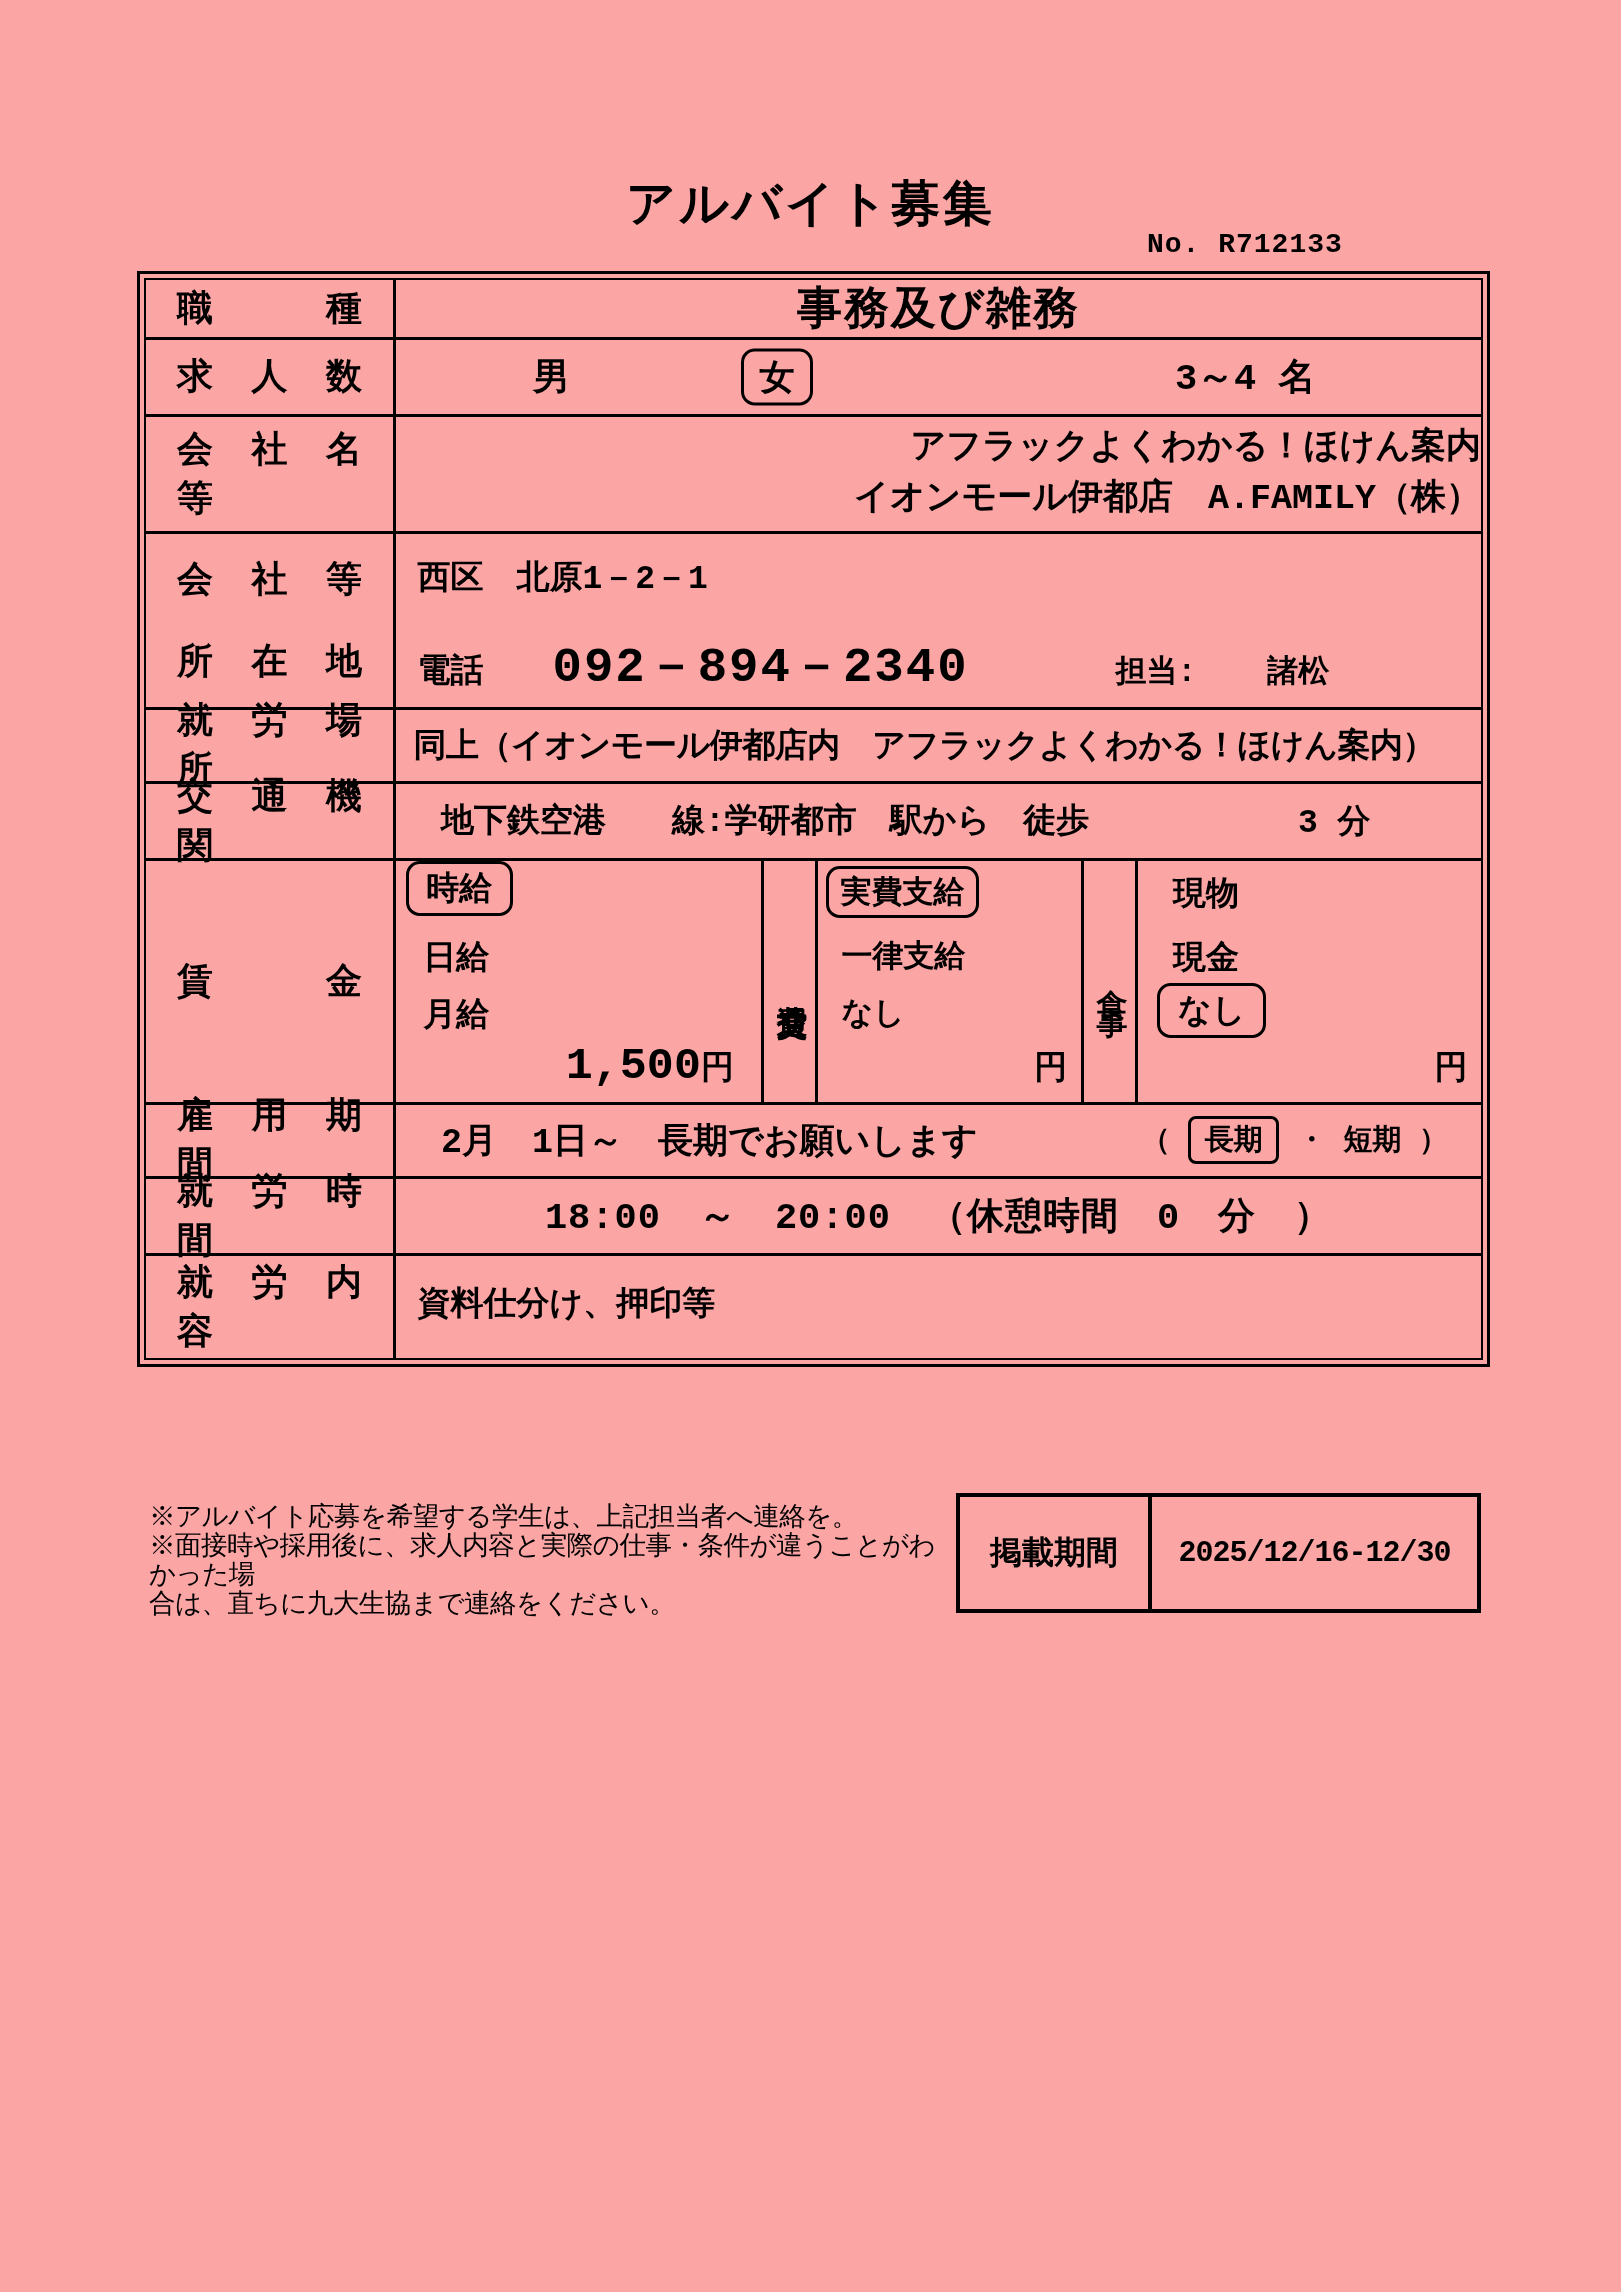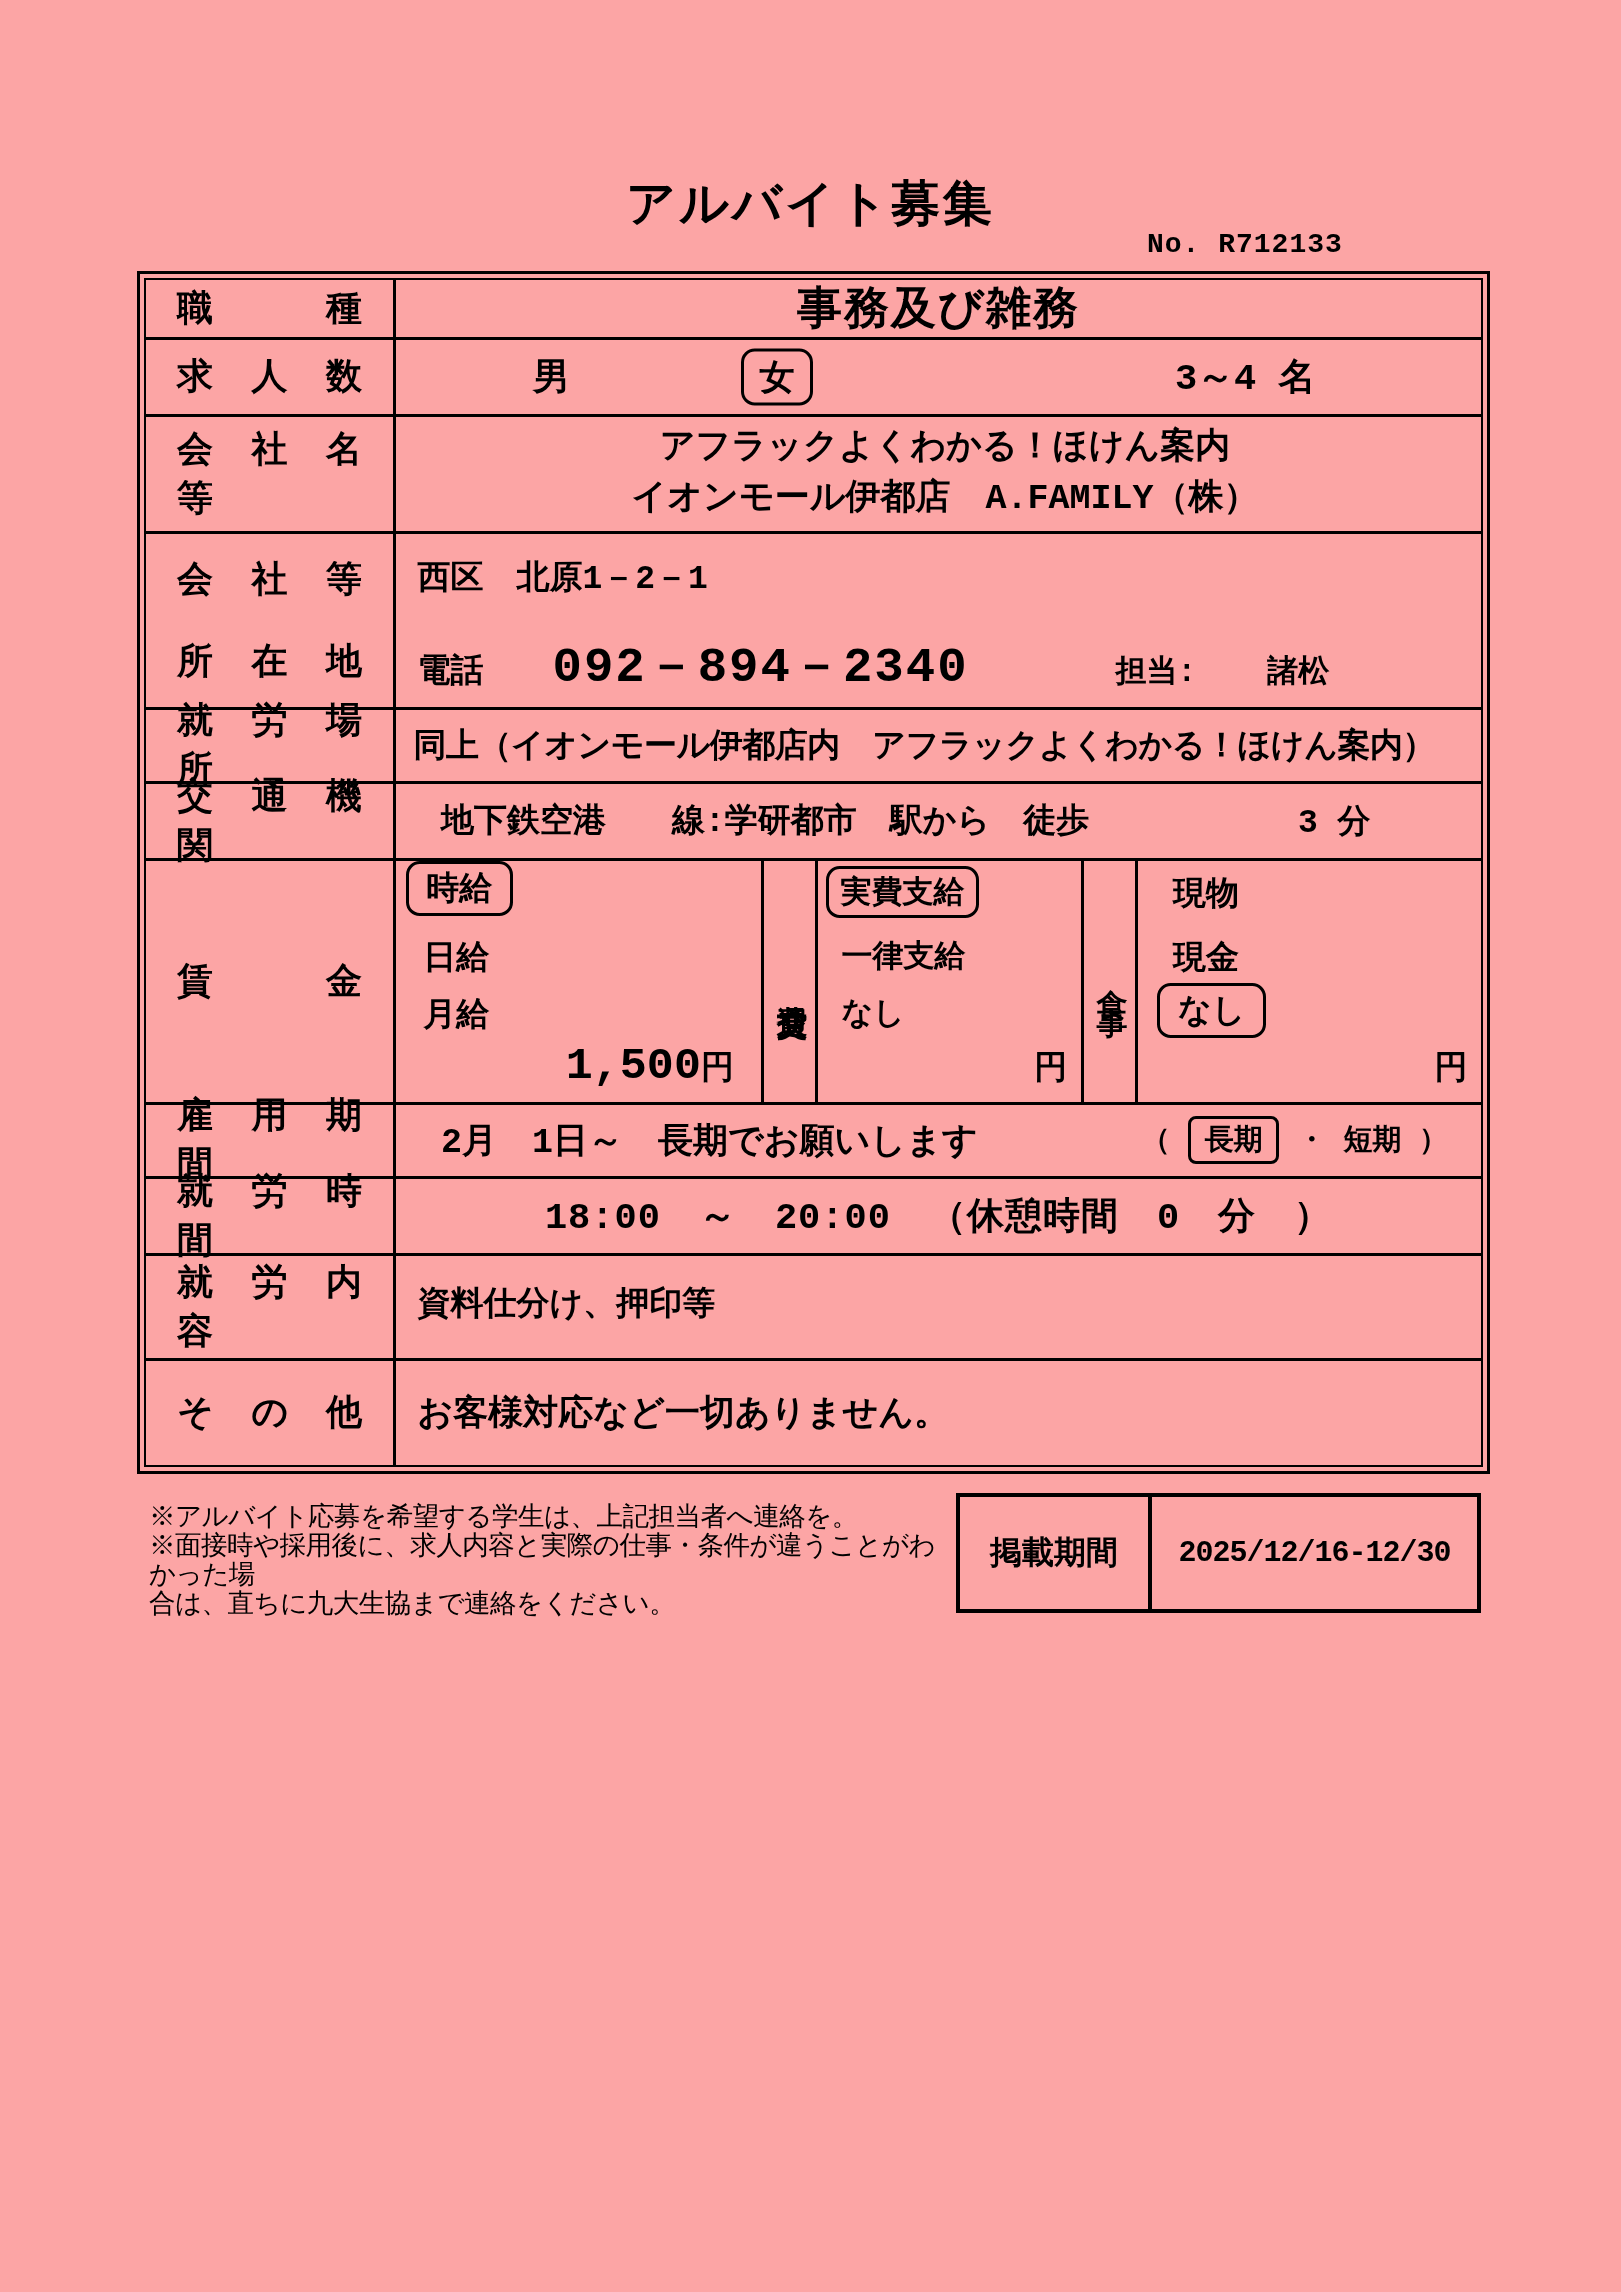--- a/index.html
+++ b/index.html
@@ -25,21 +25,21 @@
   .lbl { display:block; width:100%; padding:0 31px; box-sizing:border-box; text-align:justify; text-align-last:justify; }
   .valcell { flex:1 1 auto; position:relative; display:flex; align-items:center; font-size:33px; }
   .center { justify-content:center; }
 
   .jobtype { font-size:45px; letter-spacing:2px; }
 
   .box { display:inline-block; border:3.9px solid #000; border-radius:13.7px; padding:2px 15.7px; }
 
   .abs { position:absolute; }
 
-  .colstack { flex-direction:column; align-items:center; justify-content:center; padding-left:13px; }
+  .colstack { flex-direction:column; align-items:flex-end; justify-content:center; padding-left:13px; }
   .colstack .cline { font-size:35px; line-height:51px; }
 
   .addr { position:absolute; top:21.6px; left:21.6px; font-size:33px; }
   .telline { position:absolute; top:98px; left:21.6px; display:flex; align-items:baseline; }
   .tel-label { font-size:33px; }
   .tel-num { font-size:49px; margin-left:69px; letter-spacing:2px; }
   .tanto-label { font-size:31px; margin-left:147px; }
   .tanto-name { font-size:31px; margin-left:71px; }
 
   .longline { padding-left:17.6px; font-size:33px; letter-spacing:-0.5px; }
@@ -214,26 +214,20 @@
         </div>
       </div>
 
       <div class="row" style="height:102px">
         <div class="lblcell">
           <span class="lbl">就 労 内 容</span>
         </div>
         <div class="valcell naiyo">資料仕分け、押印等</div>
       </div>
 
-      <div class="row" style="height:104px">
-        <div class="lblcell">
-          <span class="lbl">そ　の　他</span>
-        </div>
-        <div class="valcell sonota-val">お客様対応など一切ありません。</div>
-      </div>
 
     </div>
   </div>
 
   <div class="note">
     <div>※アルバイト応募を希望する学生は、上記担当者へ連絡を。</div>
     <div>※面接時や採用後に、求人内容と実際の仕事・条件が違うことがわかった場</div>
     <div>合は、直ちに九大生協まで連絡をください。</div>
   </div>
 

